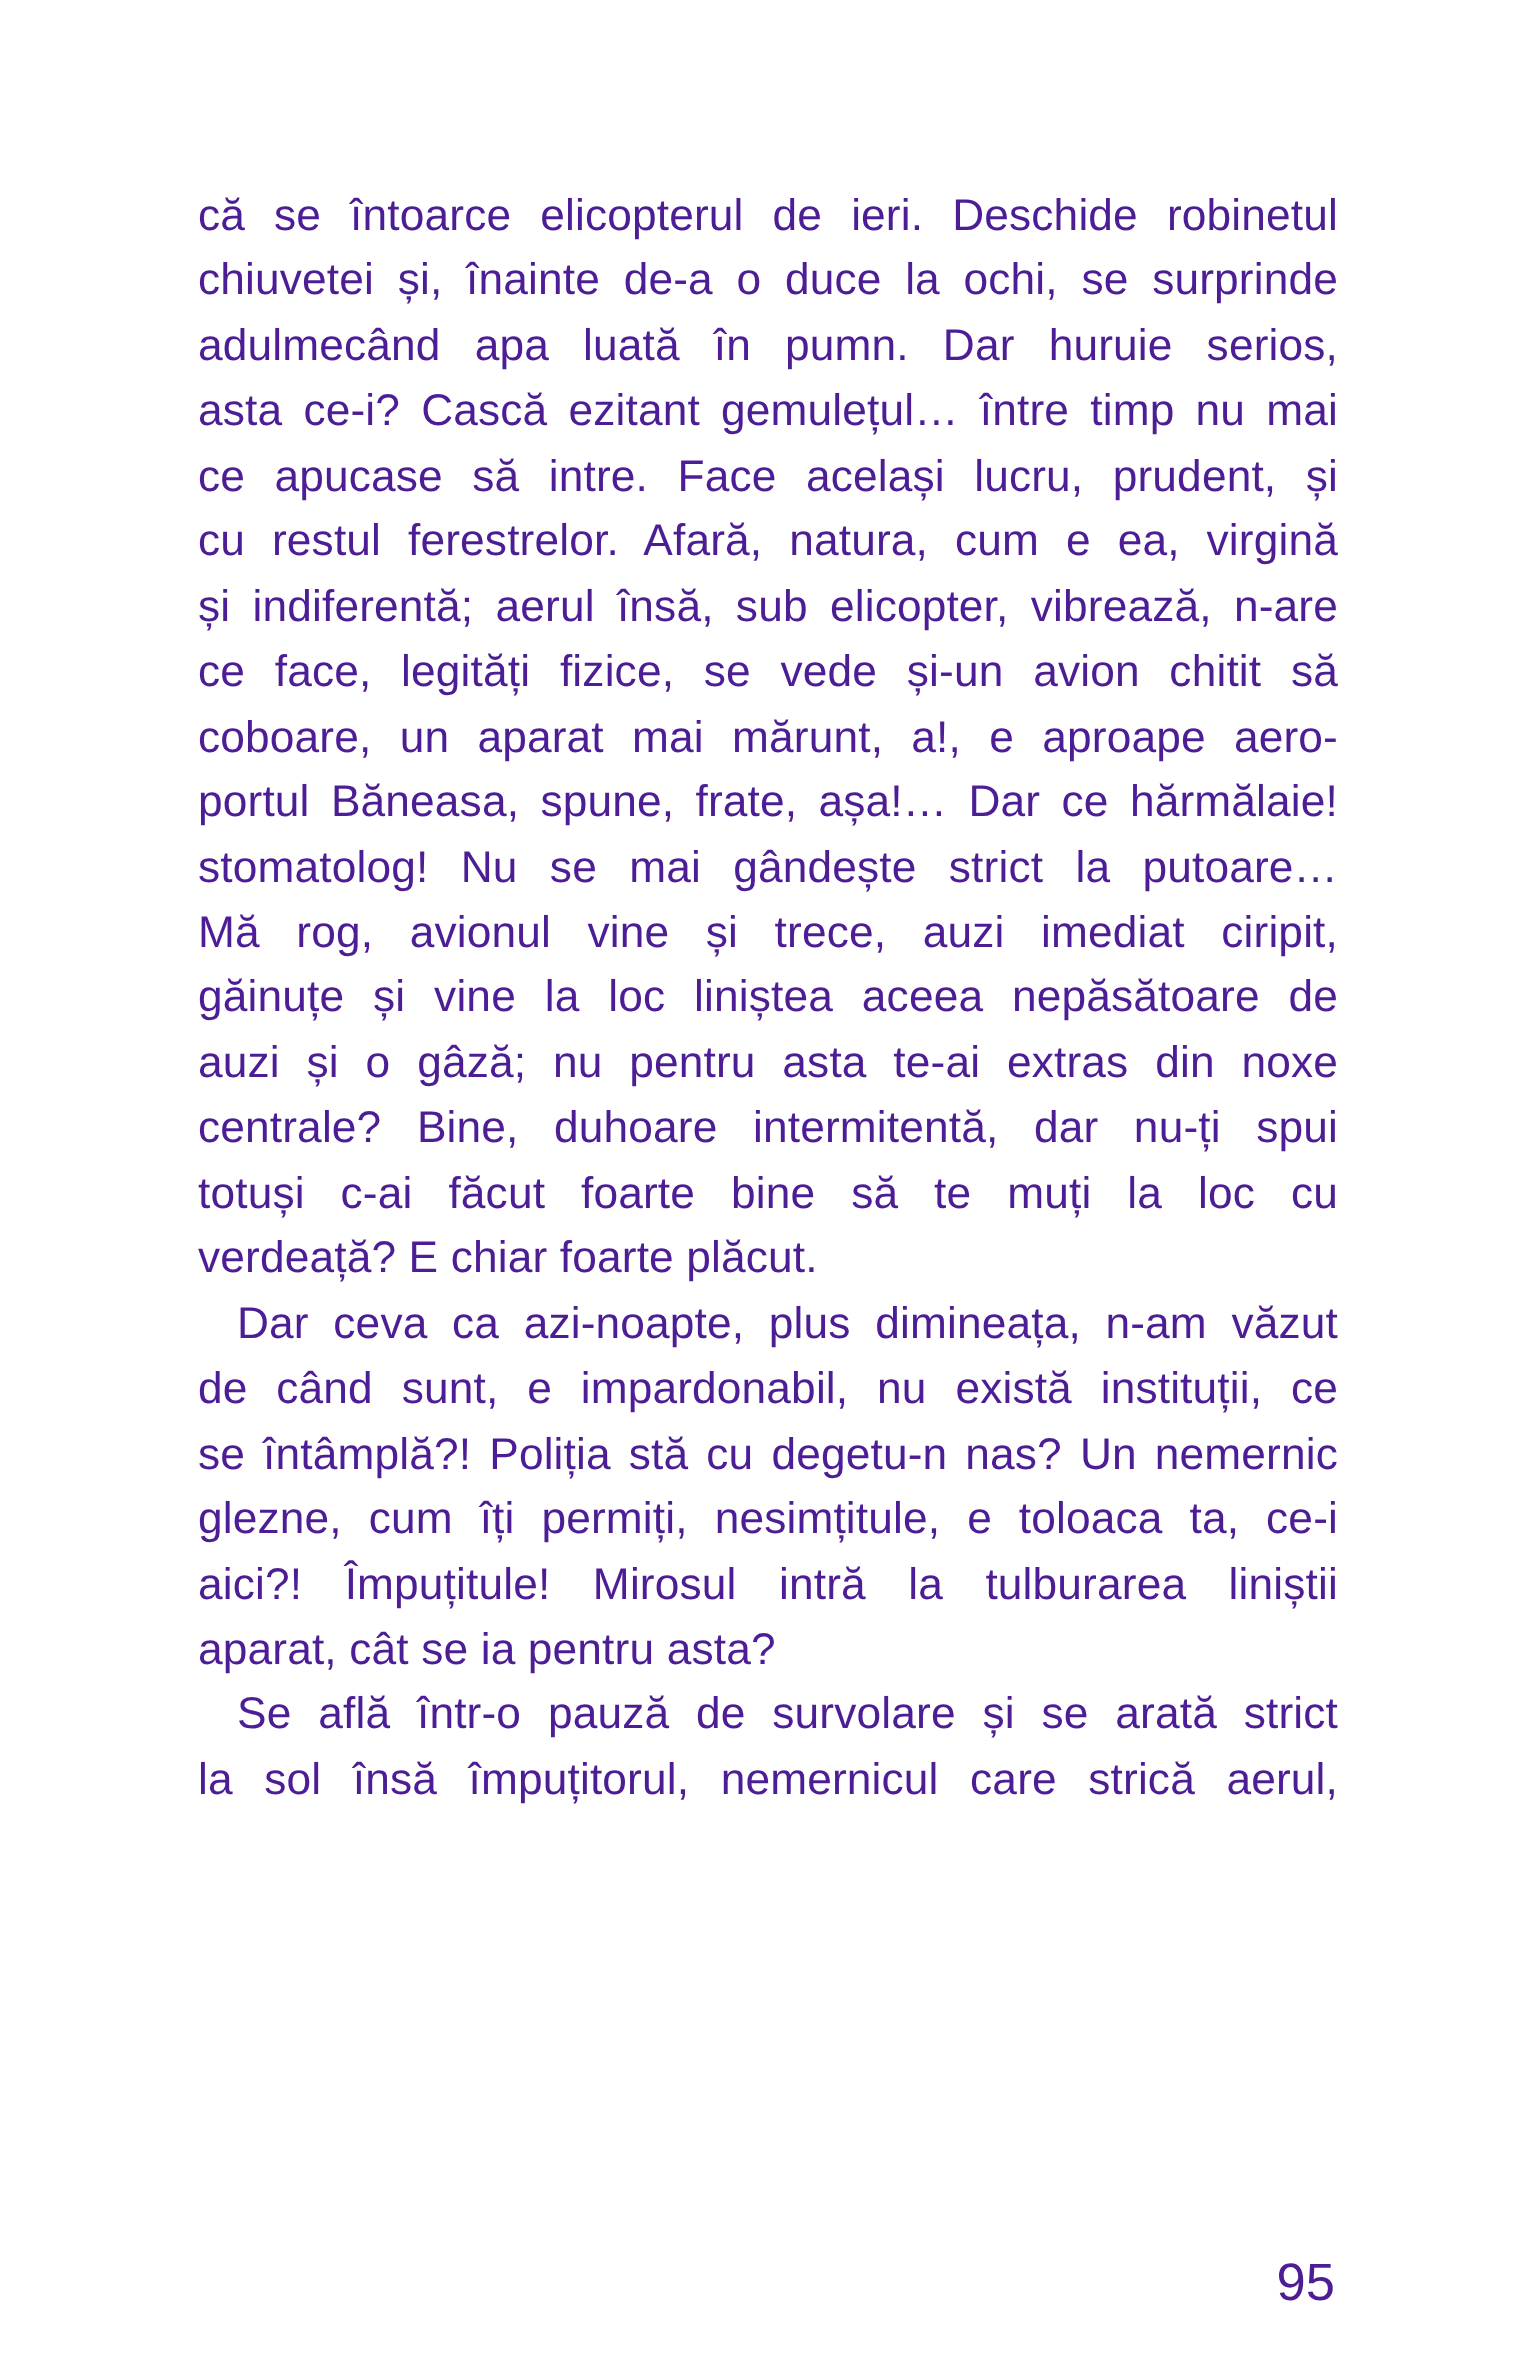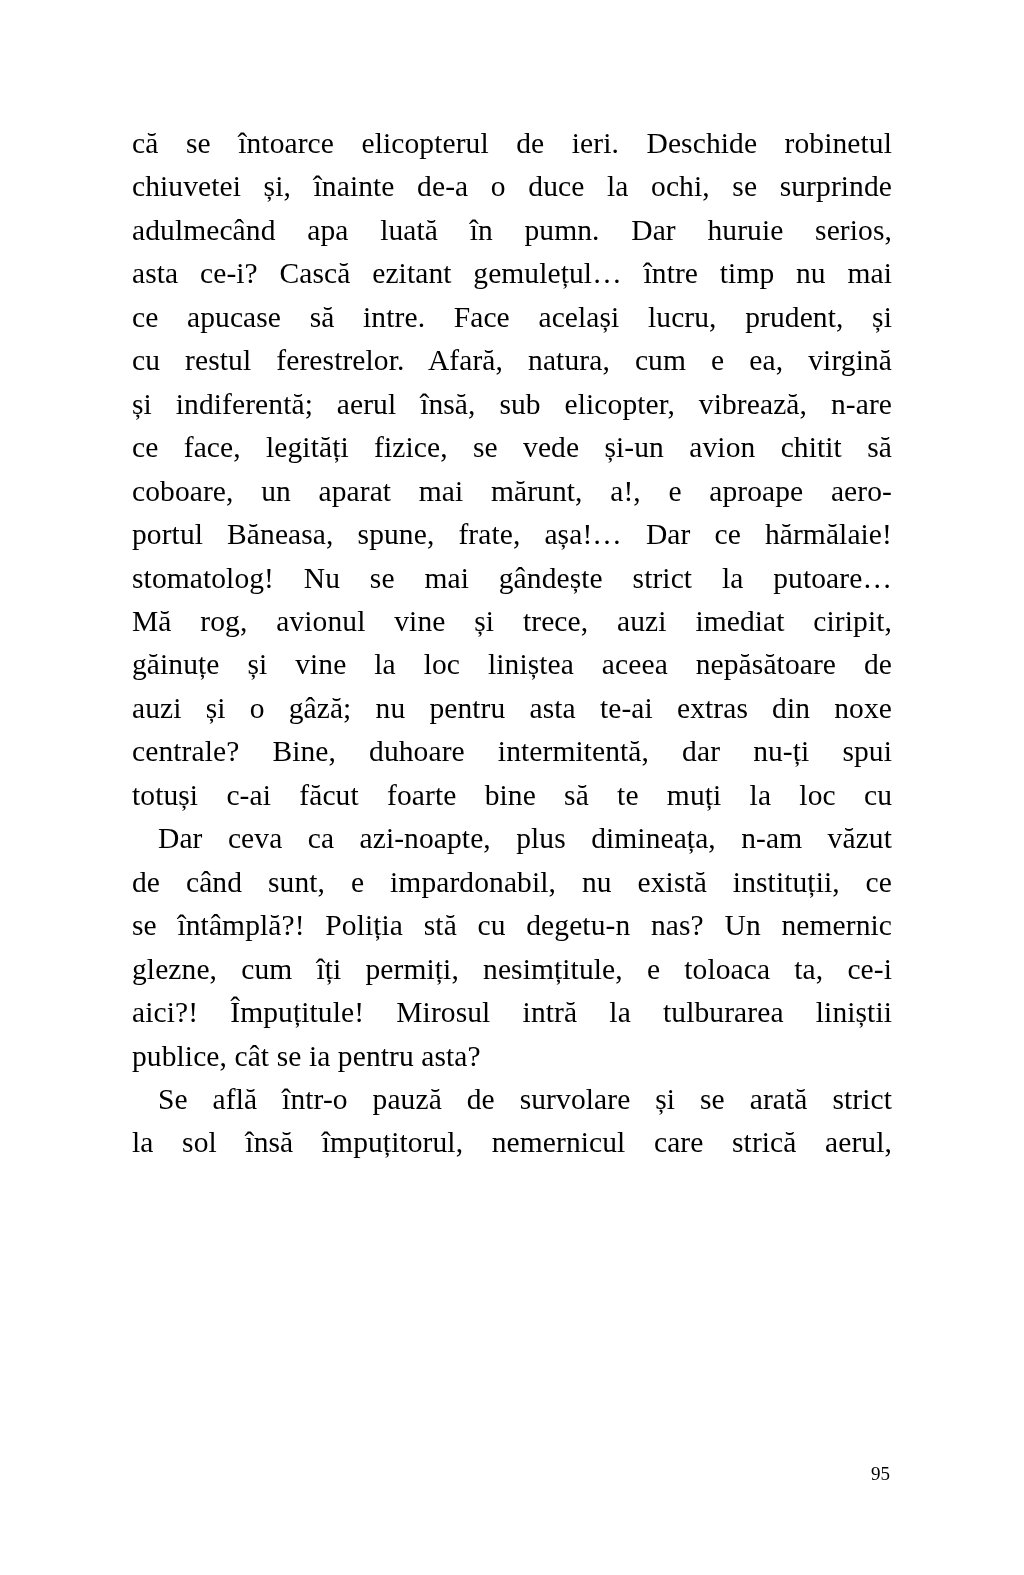--- a/index.html
+++ b/index.html
@@ -5,22 +5,22 @@
   html, body {
     margin: 0;
     padding: 0;
     background: #ffffff;
   }
   .page {
     position: relative;
     width: 1024px;
     height: 1575px;
     background: #ffffff;
-    font-family: Liberation Serif, serif;
-    color: #000000;
+    font-family: Liberation Sans, sans-serif;
+    color: #4c1d95;
     overflow: hidden;
   }
   .text-block {
     position: absolute;
     left: 132px;
     top: 122px;
     width: 760px;
   }
   .line {
     font-size: 29.5px;
@@ -32,23 +32,23 @@
     letter-spacing: 0.1px;
   }
   .line.last {
     text-align-last: left;
   }
   .line.indent {
     text-indent: 26px;
   }
   .page-number {
     position: absolute;
-    top: 1456px;
+    top: 1504px;
     right: 134px;
-    font-size: 19px;
+    font-size: 35px;
     line-height: 36px;
     text-align: left;
   }
 </style>
 </head>
 <body>
 
 <div class="page">
   <div class="text-block">
       <div>
@@ -61,28 +61,29 @@
         <div class="line">și indiferentă; aerul însă, sub elicopter, vibrează, n-are</div>
         <div class="line">ce face, legități fizice, se vede și-un avion chitit să</div>
         <div class="line">coboare, un aparat mai mărunt, a!, e aproape aero-</div>
         <div class="line">portul Băneasa, spune, frate, așa!… Dar ce hărmălaie!</div>
         <div class="line">stomatolog! Nu se mai gândește strict la putoare…</div>
         <div class="line">Mă rog, avionul vine și trece, auzi imediat ciripit,</div>
         <div class="line">găinuțe și vine la loc liniștea aceea nepăsătoare de</div>
         <div class="line">auzi și o gâză; nu pentru asta te-ai extras din noxe</div>
         <div class="line">centrale? Bine, duhoare intermitentă, dar nu-ți spui</div>
         <div class="line">totuși c-ai făcut foarte bine să te muți la loc cu</div>
+        <div class="line last">verdeață? E chiar foarte plăcut.</div>
       </div>
       <div>
         <div class="line indent">Dar ceva ca azi-noapte, plus dimineața, n-am văzut</div>
         <div class="line">de când sunt, e impardonabil, nu există instituții, ce</div>
         <div class="line">se întâmplă?! Poliția stă cu degetu-n nas? Un nemernic</div>
         <div class="line">glezne, cum îți permiți, nesimțitule, e toloaca ta, ce-i</div>
         <div class="line">aici?! Împuțitule! Mirosul intră la tulburarea liniștii</div>
-        <div class="line last">publice, cât se ia pentru asta?</div>
+        <div class="line last">aparat, cât se ia pentru asta?</div>
       </div>
       <div>
         <div class="line indent">Se află într-o pauză de survolare și se arată strict</div>
         <div class="line">la sol însă împuțitorul, nemernicul care strică aerul,</div>
       </div>
     </div>
   <div class="page-number">95</div>
 </div>
 
 </body></html>

